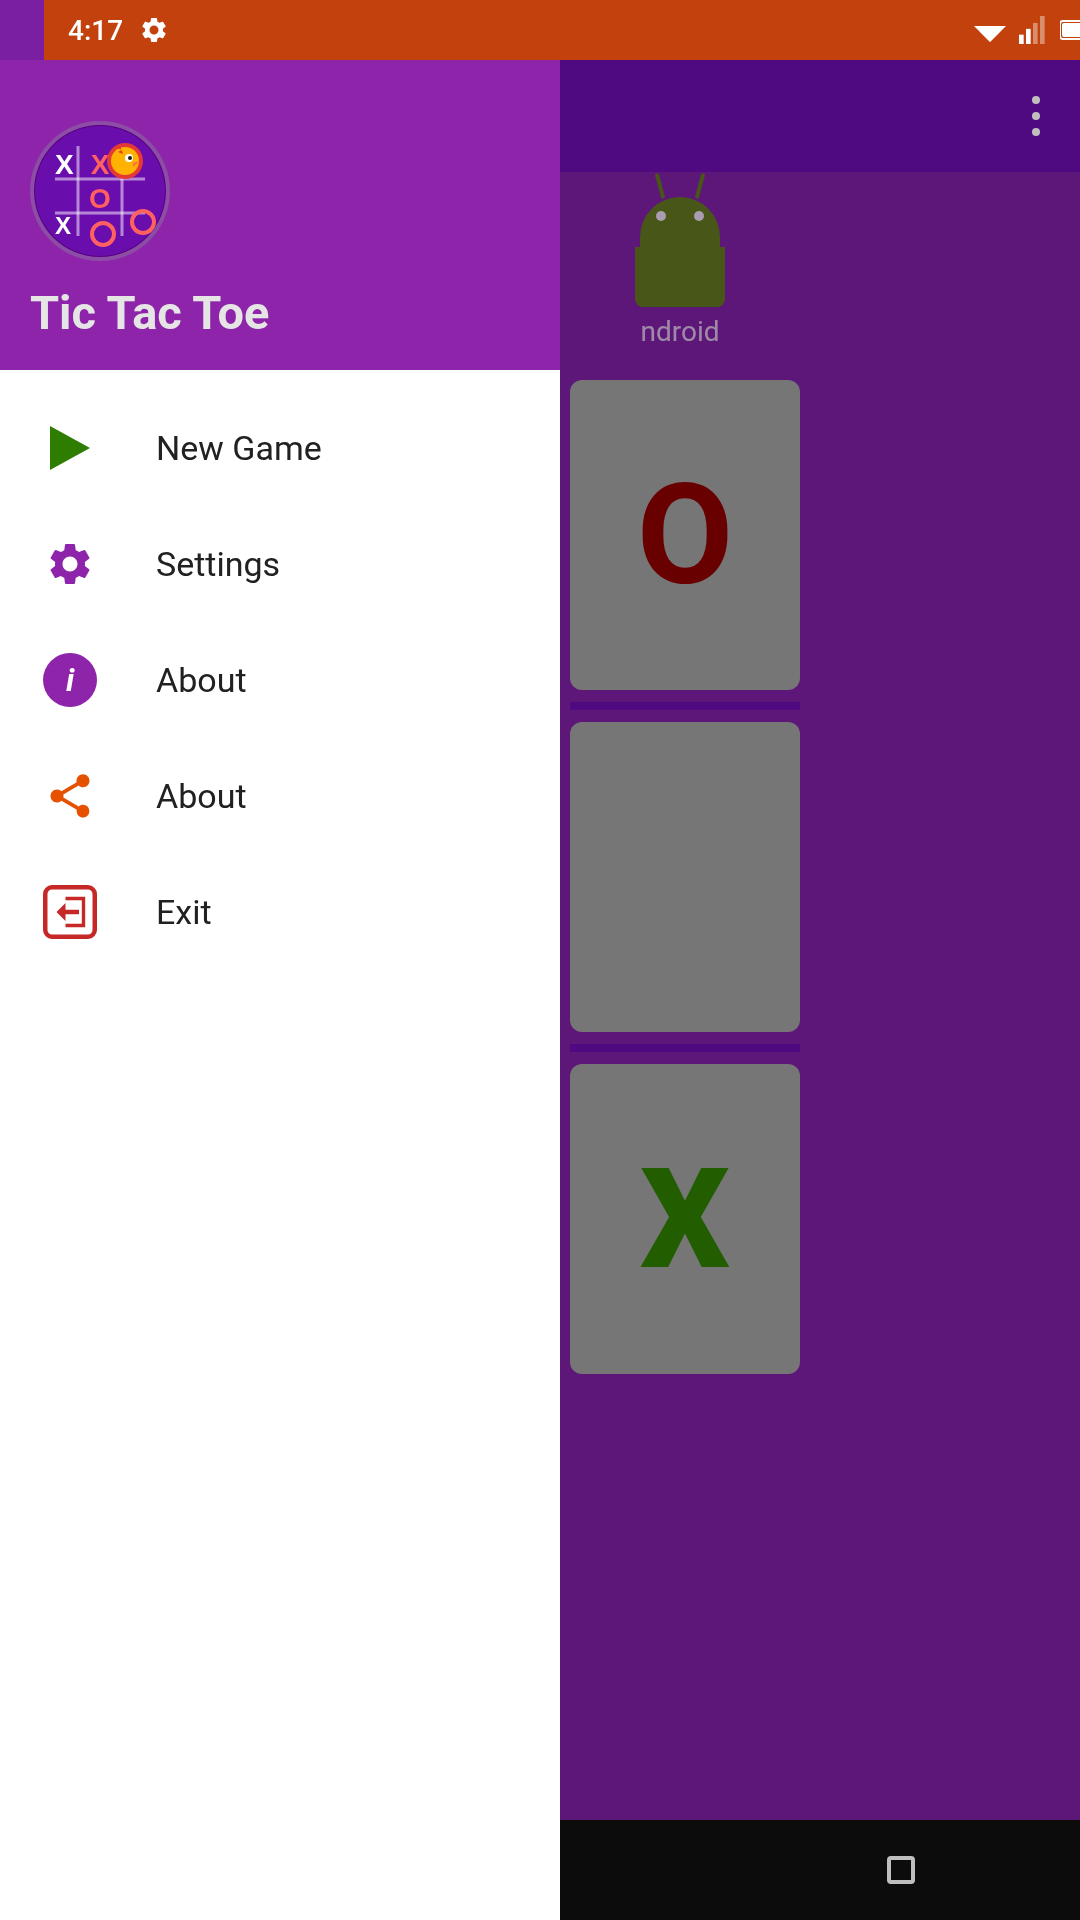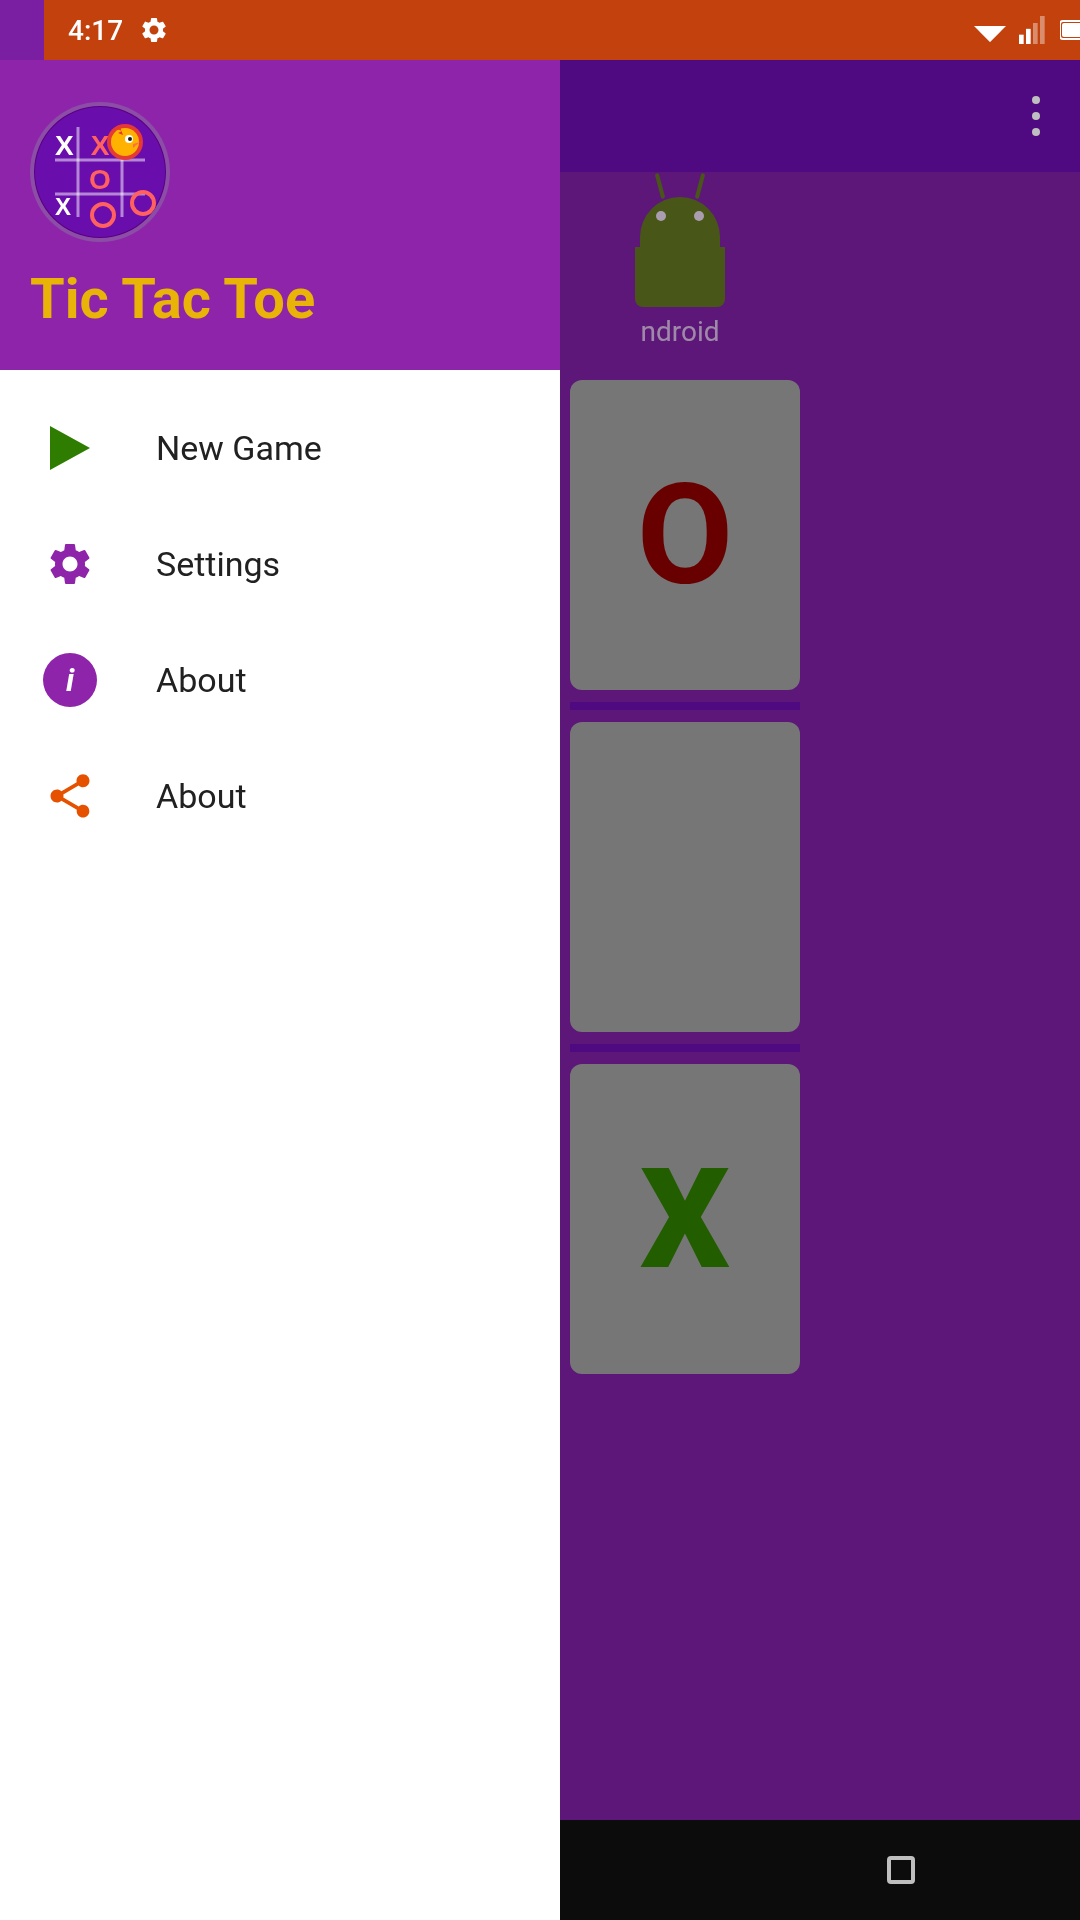--- a/index.html
+++ b/index.html
@@ -192,24 +192,23 @@
       border: 4px solid rgba(255,255,255,0.3);
       margin-bottom: 24px;
       background: #5a0080;
       display: flex;
       align-items: center;
       justify-content: center;
       position: relative;
     }
 
     .app-title {
-      color: #eab308;
-      font-size: 56px;
+      color: #e5e5e5;
+      font-size: 47px;
       font-weight: 700;
-      margin-bottom: 8px;
     }
     .app-subtitle {
       color: rgba(255,255,255,0.85);
       font-size: 28px;
       font-weight: 600;
     }
 
     
     .drawer-menu {
       flex: 1;
@@ -457,20 +456,30 @@
 
       <div class="menu-item">
         <div class="menu-icon">
           <svg width="52" height="52" viewBox="0 0 24 24" fill="#E65100">
             <path d="M18 16.08c-.76 0-1.44.3-1.96.77L8.91 12.7c.05-.23.09-.46.09-.7s-.04-.47-.09-.7l7.05-4.11c.54.5 1.25.81 2.04.81 1.66 0 3-1.34 3-3s-1.34-3-3-3-3 1.34-3 3c0 .24.04.47.09.7L8.04 9.81C7.5 9.31 6.79 9 6 9c-1.66 0-3 1.34-3 3s1.34 3 3 3c.79 0 1.5-.31 2.04-.81l7.12 4.16c-.05.21-.08.43-.08.65 0 1.61 1.31 2.92 2.92 2.92 1.61 0 2.92-1.31 2.92-2.92s-1.31-2.92-2.92-2.92z"></path>
           </svg>
         </div>
         <span class="menu-label">About</span>
       </div>
 
+      <div class="menu-item">
+        <div class="menu-icon">
+          <svg width="54" height="54" viewBox="0 0 24 24">
+            <rect x="1" y="1" width="22" height="22" rx="3" fill="none" stroke="#c62828" stroke-width="2"></rect>
+            <path d="M16 13v-2h-6V8l-4 4 4 4v-3h6z" fill="#c62828"></path>
+            <path d="M10 6h8v12h-8" fill="none" stroke="#c62828" stroke-width="1.5"></path>
+          </svg>
+        </div>
+        <span class="menu-label">Exit</span>
+      </div>
 
     </div>
   </div>
 
 </div>
 
 <div class="nav-bar">
   <div class="nav-btn">
     <div class="nav-back"></div>
   </div>

